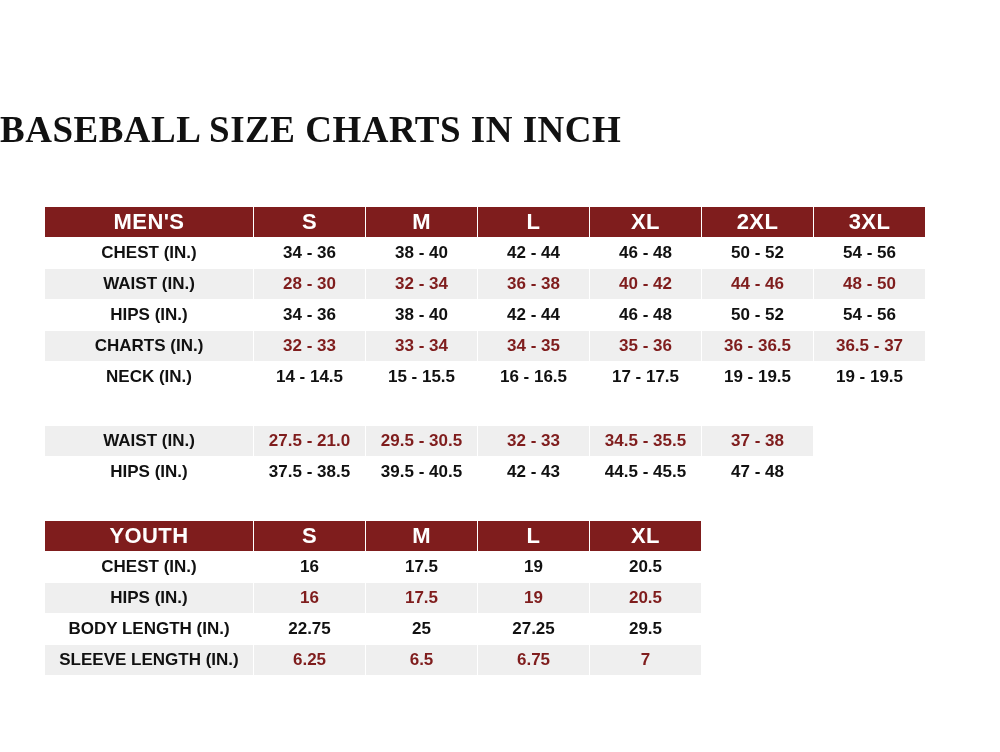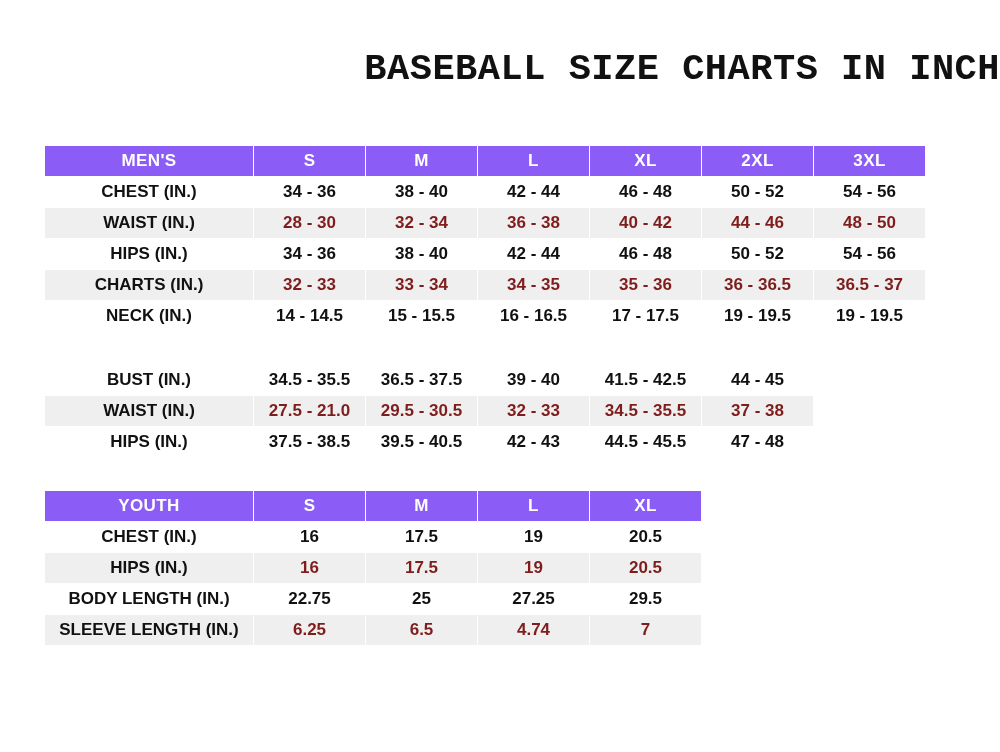--- a/index.html
+++ b/index.html
@@ -14,28 +14,28 @@
     color: #111111;
     overflow: hidden;
   }
   .page {
     position: relative;
     width: 1000px;
     height: 752px;
     box-sizing: border-box;
   }
   .title {
-    text-align: right;
+    text-align: left;
     font-size: 37px;
     font-weight: bold;
     letter-spacing: 0.5px;
     color: #111111;
     margin: 0;
-    padding-top: 48px;
-    font-family: Liberation Mono, monospace;
+    padding-top: 108px;
+    font-family: Liberation Serif, serif;
   }
   .tables-wrap {
     padding-top: 55px;
   }
   table {
     border-collapse: collapse;
     table-layout: fixed;
     margin-left: 44px;
     margin-bottom: 32px;
   }
@@ -43,23 +43,23 @@
     border: 1px solid #ffffff;
     text-align: center;
     font-weight: bold;
     font-size: 17px;
     height: 31px;
     padding: 0 4px;
     box-sizing: border-box;
     white-space: nowrap;
   }
   .hdr td {
-    background: #8b5cf6;
+    background: #7f1d1d;
     color: #ffffff;
-    font-size: 17px;
+    font-size: 22px;
     letter-spacing: 0.4px;
   }
   .row-odd td {
     background: #ffffff;
     color: #111111;
   }
   .row-even td {
     background: #efefef;
     color: #7f1d1d;
   }
@@ -162,28 +162,20 @@
     <table class="t-women">
       <colgroup>
         <col class="c0">
           <col class="cX">
           <col class="cX">
           <col class="cX">
           <col class="cX">
           <col class="cX">
       </colgroup>
       <tbody>
-        <tr class="row-odd">
-          <td class="label-cell">BUST (IN.)</td>
-          <td>34.5 - 35.5</td>
-          <td>36.5 - 37.5</td>
-          <td>39 - 40</td>
-          <td>41.5 - 42.5</td>
-          <td>44 - 45</td>
-        </tr>
         <tr class="row-even">
           <td class="label-cell">WAIST (IN.)</td>
           <td>27.5 - 21.0</td>
           <td>29.5 - 30.5</td>
           <td>32 - 33</td>
           <td>34.5 - 35.5</td>
           <td>37 - 38</td>
         </tr>
         <tr class="row-odd">
           <td class="label-cell">HIPS (IN.)</td>
@@ -230,20 +222,20 @@
           <td class="label-cell">BODY LENGTH (IN.)</td>
           <td>22.75</td>
           <td>25</td>
           <td>27.25</td>
           <td>29.5</td>
         </tr>
         <tr class="row-even">
           <td class="label-cell">SLEEVE LENGTH (IN.)</td>
           <td>6.25</td>
           <td>6.5</td>
-          <td>4.74</td>
+          <td>6.75</td>
           <td>7</td>
         </tr>
       </tbody>
     </table>
 
   </div>
 </div>
 
 </body></html>

